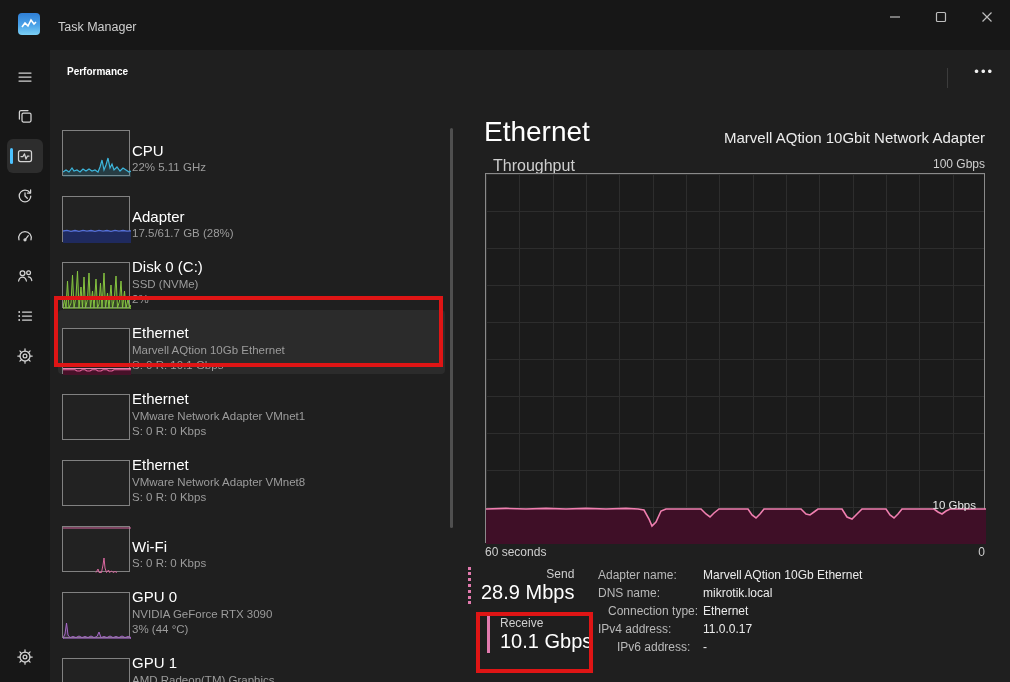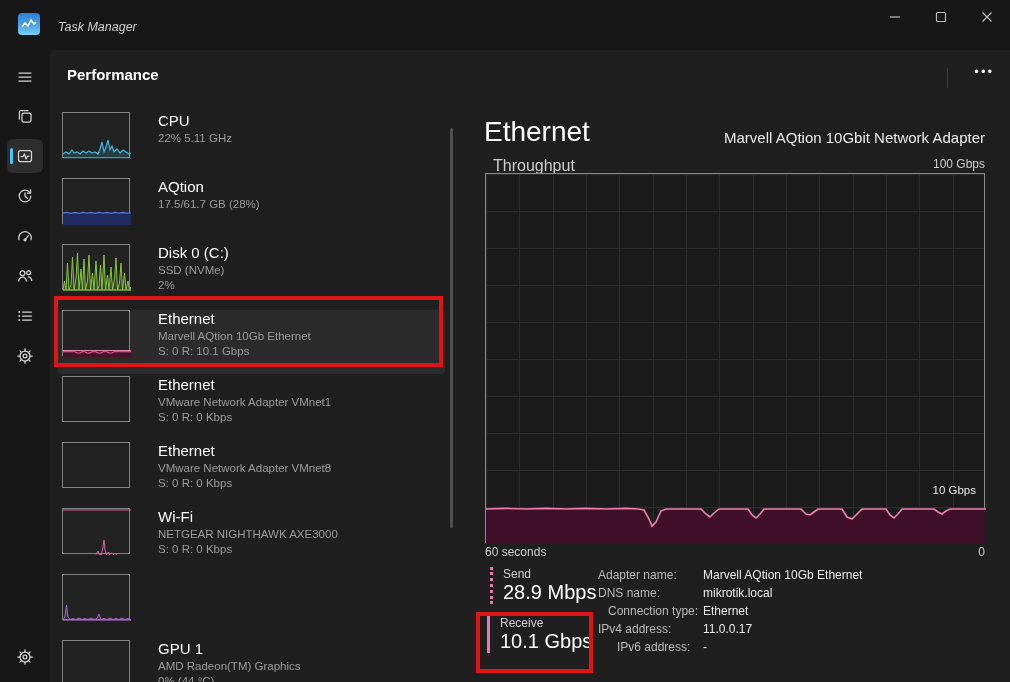--- a/index.html
+++ b/index.html
@@ -1,66 +1,66 @@
 <!DOCTYPE html>
 <html><head>
 <meta charset="utf-8">
 <style>
   html,body{margin:0;padding:0;background:#000;}
   *{box-sizing:border-box;}
   #app{position:relative;width:1010px;height:682px;overflow:hidden;
        background:#1f1f1f;font-family:"Liberation Sans",sans-serif;color:#fff;}
   
-  #titlebar{position:absolute;left:0;top:0;width:1010px;height:50px;background:#171717;font-style:italic;}
+  #titlebar{position:absolute;left:0;top:0;width:1010px;height:50px;background:#171717;}
   #appicon{position:absolute;left:18px;top:13px;width:22px;height:22px;border-radius:4px;
            background:linear-gradient(180deg,#2f7fd6 0%,#4aa2e8 55%,#7bd0f5 100%);}
   #appicon svg{position:absolute;left:2px;top:2px;}
   #wintitle{position:absolute;left:58px;top:20px;font-size:12.5px;color:#cfcfcf;}
   .winctl{position:absolute;top:0;width:46px;height:34px;display:flex;align-items:center;justify-content:center;}
   .winctl svg{stroke:#bdbdbd;stroke-width:1.2;fill:none;}
   
   #rail{position:absolute;left:0;top:50px;width:50px;height:632px;background:#171717;}
   .railbtn{position:absolute;left:7px;width:36px;height:34px;display:flex;align-items:center;justify-content:center;border-radius:6px;}
   .railbtn svg{stroke:#d4d4d4;stroke-width:1.25;fill:none;stroke-linecap:round;stroke-linejoin:round;}
   .railbtn.sel{background:#2d2d2d;}
   #selpill{position:absolute;left:3px;width:3px;height:16px;border-radius:2px;background:#4cc2ff;}
   
   #cmdbar{position:absolute;left:50px;top:56px;width:960px;height:44px;}
-  #pagetitle{position:absolute;left:17px;top:10px;font-size:15px;font-weight:700;color:#fff;}
+  #pagetitle{position:absolute;left:17px;top:10px;font-size:10px;font-weight:700;color:#fff;}
   #runbtn{position:absolute;right:75px;top:6px;height:32px;display:flex;gap:8px;align-items:center;
           padding:0 10px;border-radius:5px;font-size:12.5px;color:#f0f0f0;}
   #runbtn svg{stroke:#e8e8e8;stroke-width:1.2;fill:none;}
   #cmddivider{position:absolute;right:62px;top:12px;width:1px;height:20px;background:#3c3c3c;}
   #morebtn{position:absolute;right:16px;top:8px;font-size:13px;letter-spacing:2px;color:#f0f0f0;}
   
-  .row{position:absolute;left:58px;width:387px;height:64px;display:flex;gap:28px;align-items:flex-start;border-radius:4px;padding-left:4px;}
+  .row{position:absolute;left:58px;width:387px;height:64px;display:flex;gap:2px;align-items:flex-end;border-radius:4px;padding-left:4px;}
   .row.selected{background:#2b2b2b;}
   .spark{width:68px;height:46px;background:#222;border:1px solid #818181;flex:none;position:relative;}
   .spark svg{position:absolute;inset:0;}
   .rname{font-size:15px;color:#fff;line-height:1.25;}
   .rsub{font-size:11.5px;color:#9c9c9c;line-height:1.35;}
   #scrollthumb{position:absolute;left:450px;top:128px;width:3px;height:400px;background:#4f4f4f;border-radius:2px;}
   
   #maintitle{position:absolute;left:484px;top:116px;font-size:28px;font-weight:300;color:#fff;}
   #adapter{position:absolute;right:25px;top:129px;font-size:15px;color:#ececec;}
   #thr-label{position:absolute;left:493px;top:157px;font-size:16px;color:#cfcfcf;}
   #scale-max{position:absolute;right:25px;top:157px;font-size:12px;color:#cfcfcf;}
   #bigchart{position:absolute;left:485px;top:173px;width:500px;height:370px;background:#1b1b1b;
             border:1px solid #8a8a8a;
             background-image:
               repeating-linear-gradient(to right,#2d2d2d 0 1px,transparent 1px 33.33px),
               repeating-linear-gradient(to bottom,#2d2d2d 0 1px,transparent 1px 37px);}
   #bigchart svg{position:absolute;inset:0;}
-  #inline-scale{position:absolute;right:8px;top:310px;font-size:11.5px;color:#e8e8e8;}
+  #inline-scale{position:absolute;right:8px;top:325px;font-size:11.5px;color:#e8e8e8;}
   #time-window{position:absolute;left:485px;top:545px;font-size:12px;color:#cfcfcf;}
   #time-zero{position:absolute;right:25px;top:545px;font-size:12px;color:#cfcfcf;}
   
   .statlabel{font-size:12px;color:#cfcfcf;}
   .statvalue{font-size:20px;font-weight:300;color:#fff;}
-  #send-block{position:absolute;left:490px;top:567px;padding-left:10px;border-left:3px dotted #e27aae;}
+  #send-block{position:absolute;left:468px;top:567px;padding-left:10px;border-left:3px dotted #e27aae;text-align:right;}
   #recv-block{position:absolute;left:487px;top:616px;padding-left:10px;border-left:3px solid #e27aae;}
   .det-label{position:absolute;left:598px;font-size:12px;color:#b9b9b9;}
   .det-value{position:absolute;left:703px;font-size:12px;color:#ebebeb;}
   
   .annot{position:absolute;border:4px solid #df1515;pointer-events:none;}
   #annot1{left:54px;top:296px;width:389px;height:71px;}
   #annot2{left:476px;top:612px;width:117px;height:61px;}
 </style>
 </head>
 <body>
@@ -176,21 +176,21 @@
   </div>
 
   <div class="row" style="top:178px;">
     <div class="spark">
       <svg viewBox="0 0 68 46" width="68" height="46" preserveAspectRatio="none">
         <path d="M0 34 L4 33.3 8 34.3 12 33.5 16 34.3 20 33.4 24 34.2 28 33.5 32 34.3 36 33.4 40 34.2 44 33.5 48 34.3 52 33.4 56 34.2 60 33.5 64 34.2 68 33.8 L68 46 0 46 Z" fill="#1f2a5e"></path>
         <polyline points="0,34 4,33.3 8,34.3 12,33.5 16,34.3 20,33.4 24,34.2 28,33.5 32,34.3 36,33.4 40,34.2 44,33.5 48,34.3 52,33.4 56,34.2 60,33.5 64,34.2 68,33.8" fill="none" stroke="#5570d8" stroke-width="1.3"></polyline>
       </svg>
     </div>
     <div class="rowtext">
-      <div class="rname">AQtion</div>
+      <div class="rname">Adapter</div>
       <div class="rsub">17.5/61.7 GB (28%)</div>
     </div>
   </div>
 
   <div class="row" style="top:244px;">
     <div class="spark">
       <svg viewBox="0 0 68 46" width="68" height="46" preserveAspectRatio="none">
         <path d="M0 45 L1.5 36 3 45 4.5 18 6 45 8 40 9.5 12 11 45 13 33 14.5 8 16 45 18 24 19.5 45 21 14 22.5 45 24.5 36 26 10 27.5 45 29.5 28 31 45 33 16 34.5 45 36 41 37.5 20 39 45 41 10 42.5 45 44.5 30 46 45 48 22 49.5 45 51.5 34 53 13 54.5 45 56.5 38 58 18 59.5 45 61.5 28 63 45 65 36 66.5 45 68 42 L68 46 0 46 Z" fill="rgba(110,170,50,0.25)" stroke="#86c540" stroke-width="1"></path>
       </svg>
     </div>
@@ -236,30 +236,34 @@
 
   <div class="row" style="top:508px;">
     <div class="spark">
       <svg viewBox="0 0 68 46" width="68" height="46" preserveAspectRatio="none">
         <path d="M0 1 H68" fill="none" stroke="#d8679f" stroke-width="1.2"></path>
         <path d="M33 45.5 L35 42 36 45.5 38.5 45.5 40 38 41 31 42 41 43.5 45.5 45.5 43 46.5 45.5 48.5 44 50 45.5 52 44.5 54 45.5" fill="none" stroke="#d8679f" stroke-width="1"></path>
       </svg>
     </div>
     <div class="rowtext">
       <div class="rname">Wi-Fi</div>
-      <div class="rsub">NETGEAR NIGHTHAWK AXE3000</div>
       <div class="rsub">S: 0 R: 0 Kbps</div>
     </div>
   </div>
 
   <div class="row" style="top:574px;">
     <div class="spark">
       <svg viewBox="0 0 68 46" width="68" height="46" preserveAspectRatio="none">
         <path d="M0 45 L2 41 3.5 30 5 42 7 44.5 10 43.5 13 44.5 16 43 19 44.5 22 43.5 25 44.5 28 43 31 44.5 34 43.5 36 39 38 44.5 41 43.5 44 44.5 47 43 50 44.5 53 43.5 56 44.5 59 43 62 44.5 65 43.5 68 44.5 L68 46 0 46 Z" fill="rgba(167,104,201,0.18)" stroke="#a768c9" stroke-width="1"></path>
       </svg>
+    </div>
+    <div class="rowtext">
+      <div class="rname">GPU 0</div>
+      <div class="rsub">NVIDIA GeForce RTX 3090</div>
+      <div class="rsub">3% (44 °C)</div>
     </div>
   </div>
 
   <div class="row" style="top:640px;">
     <div class="spark"></div>
     <div class="rowtext">
       <div class="rname">GPU 1</div>
       <div class="rsub">AMD Radeon(TM) Graphics</div>
       <div class="rsub">0% (44 °C)</div>
     </div>

